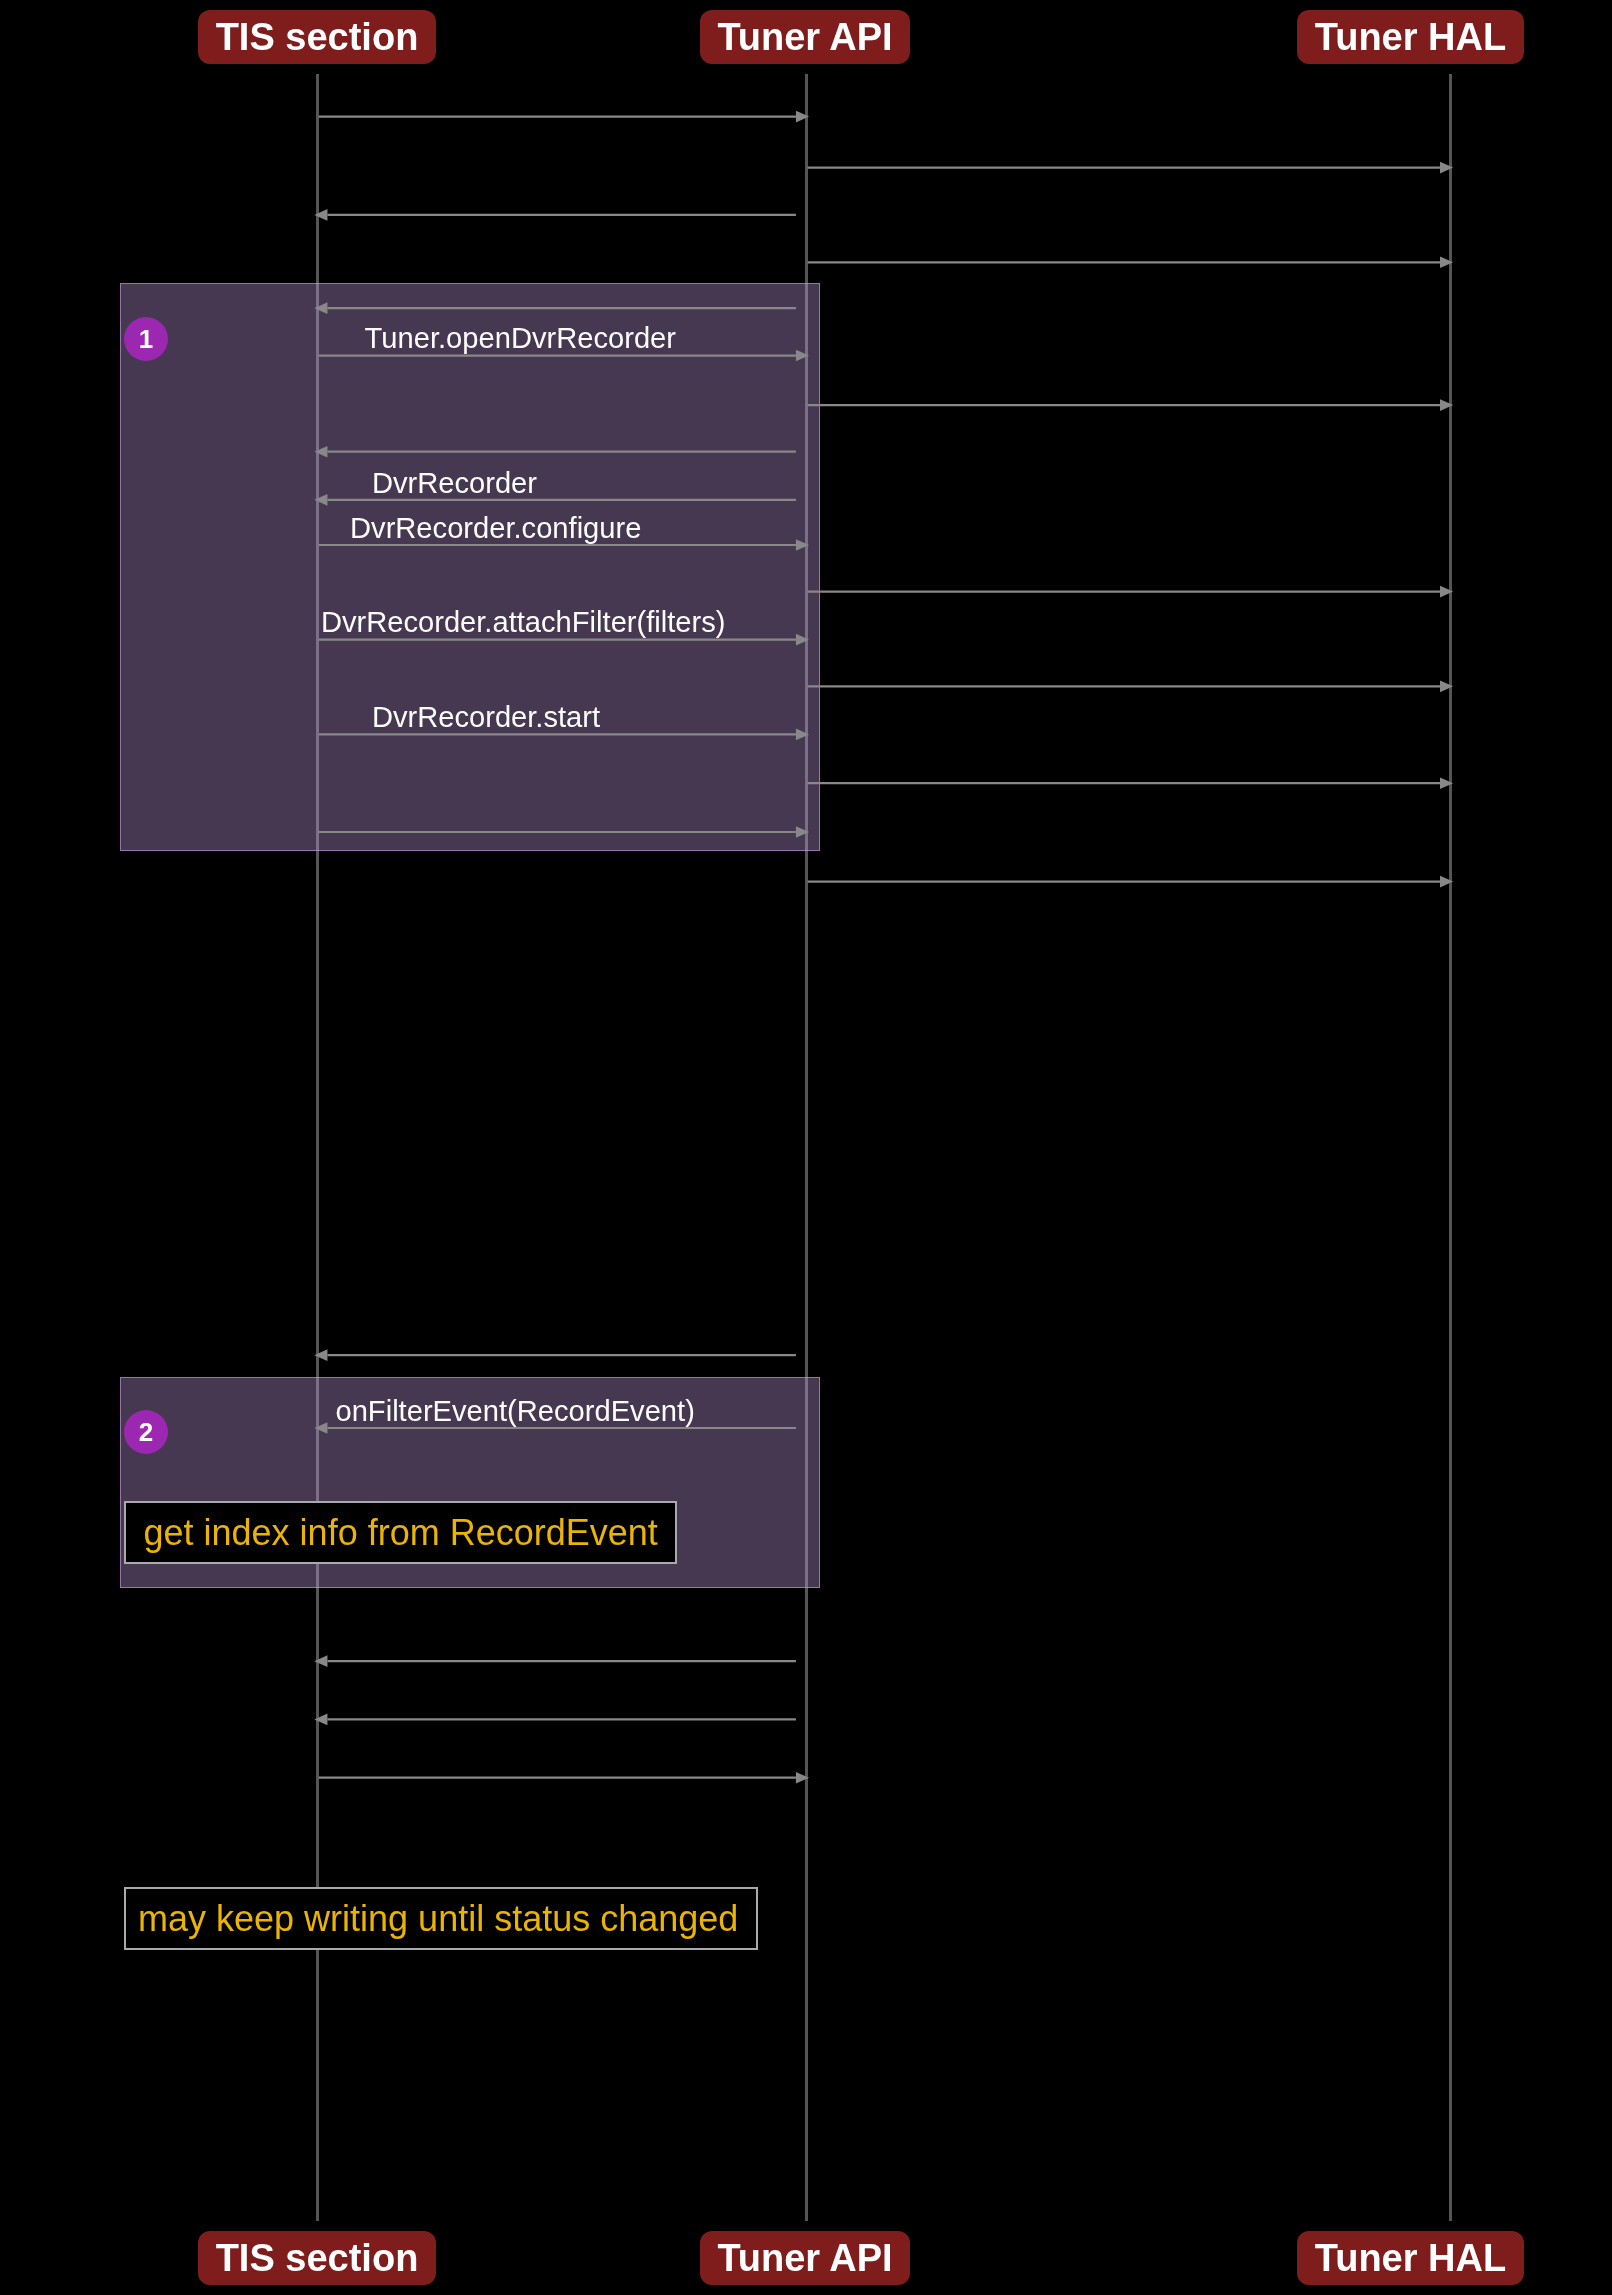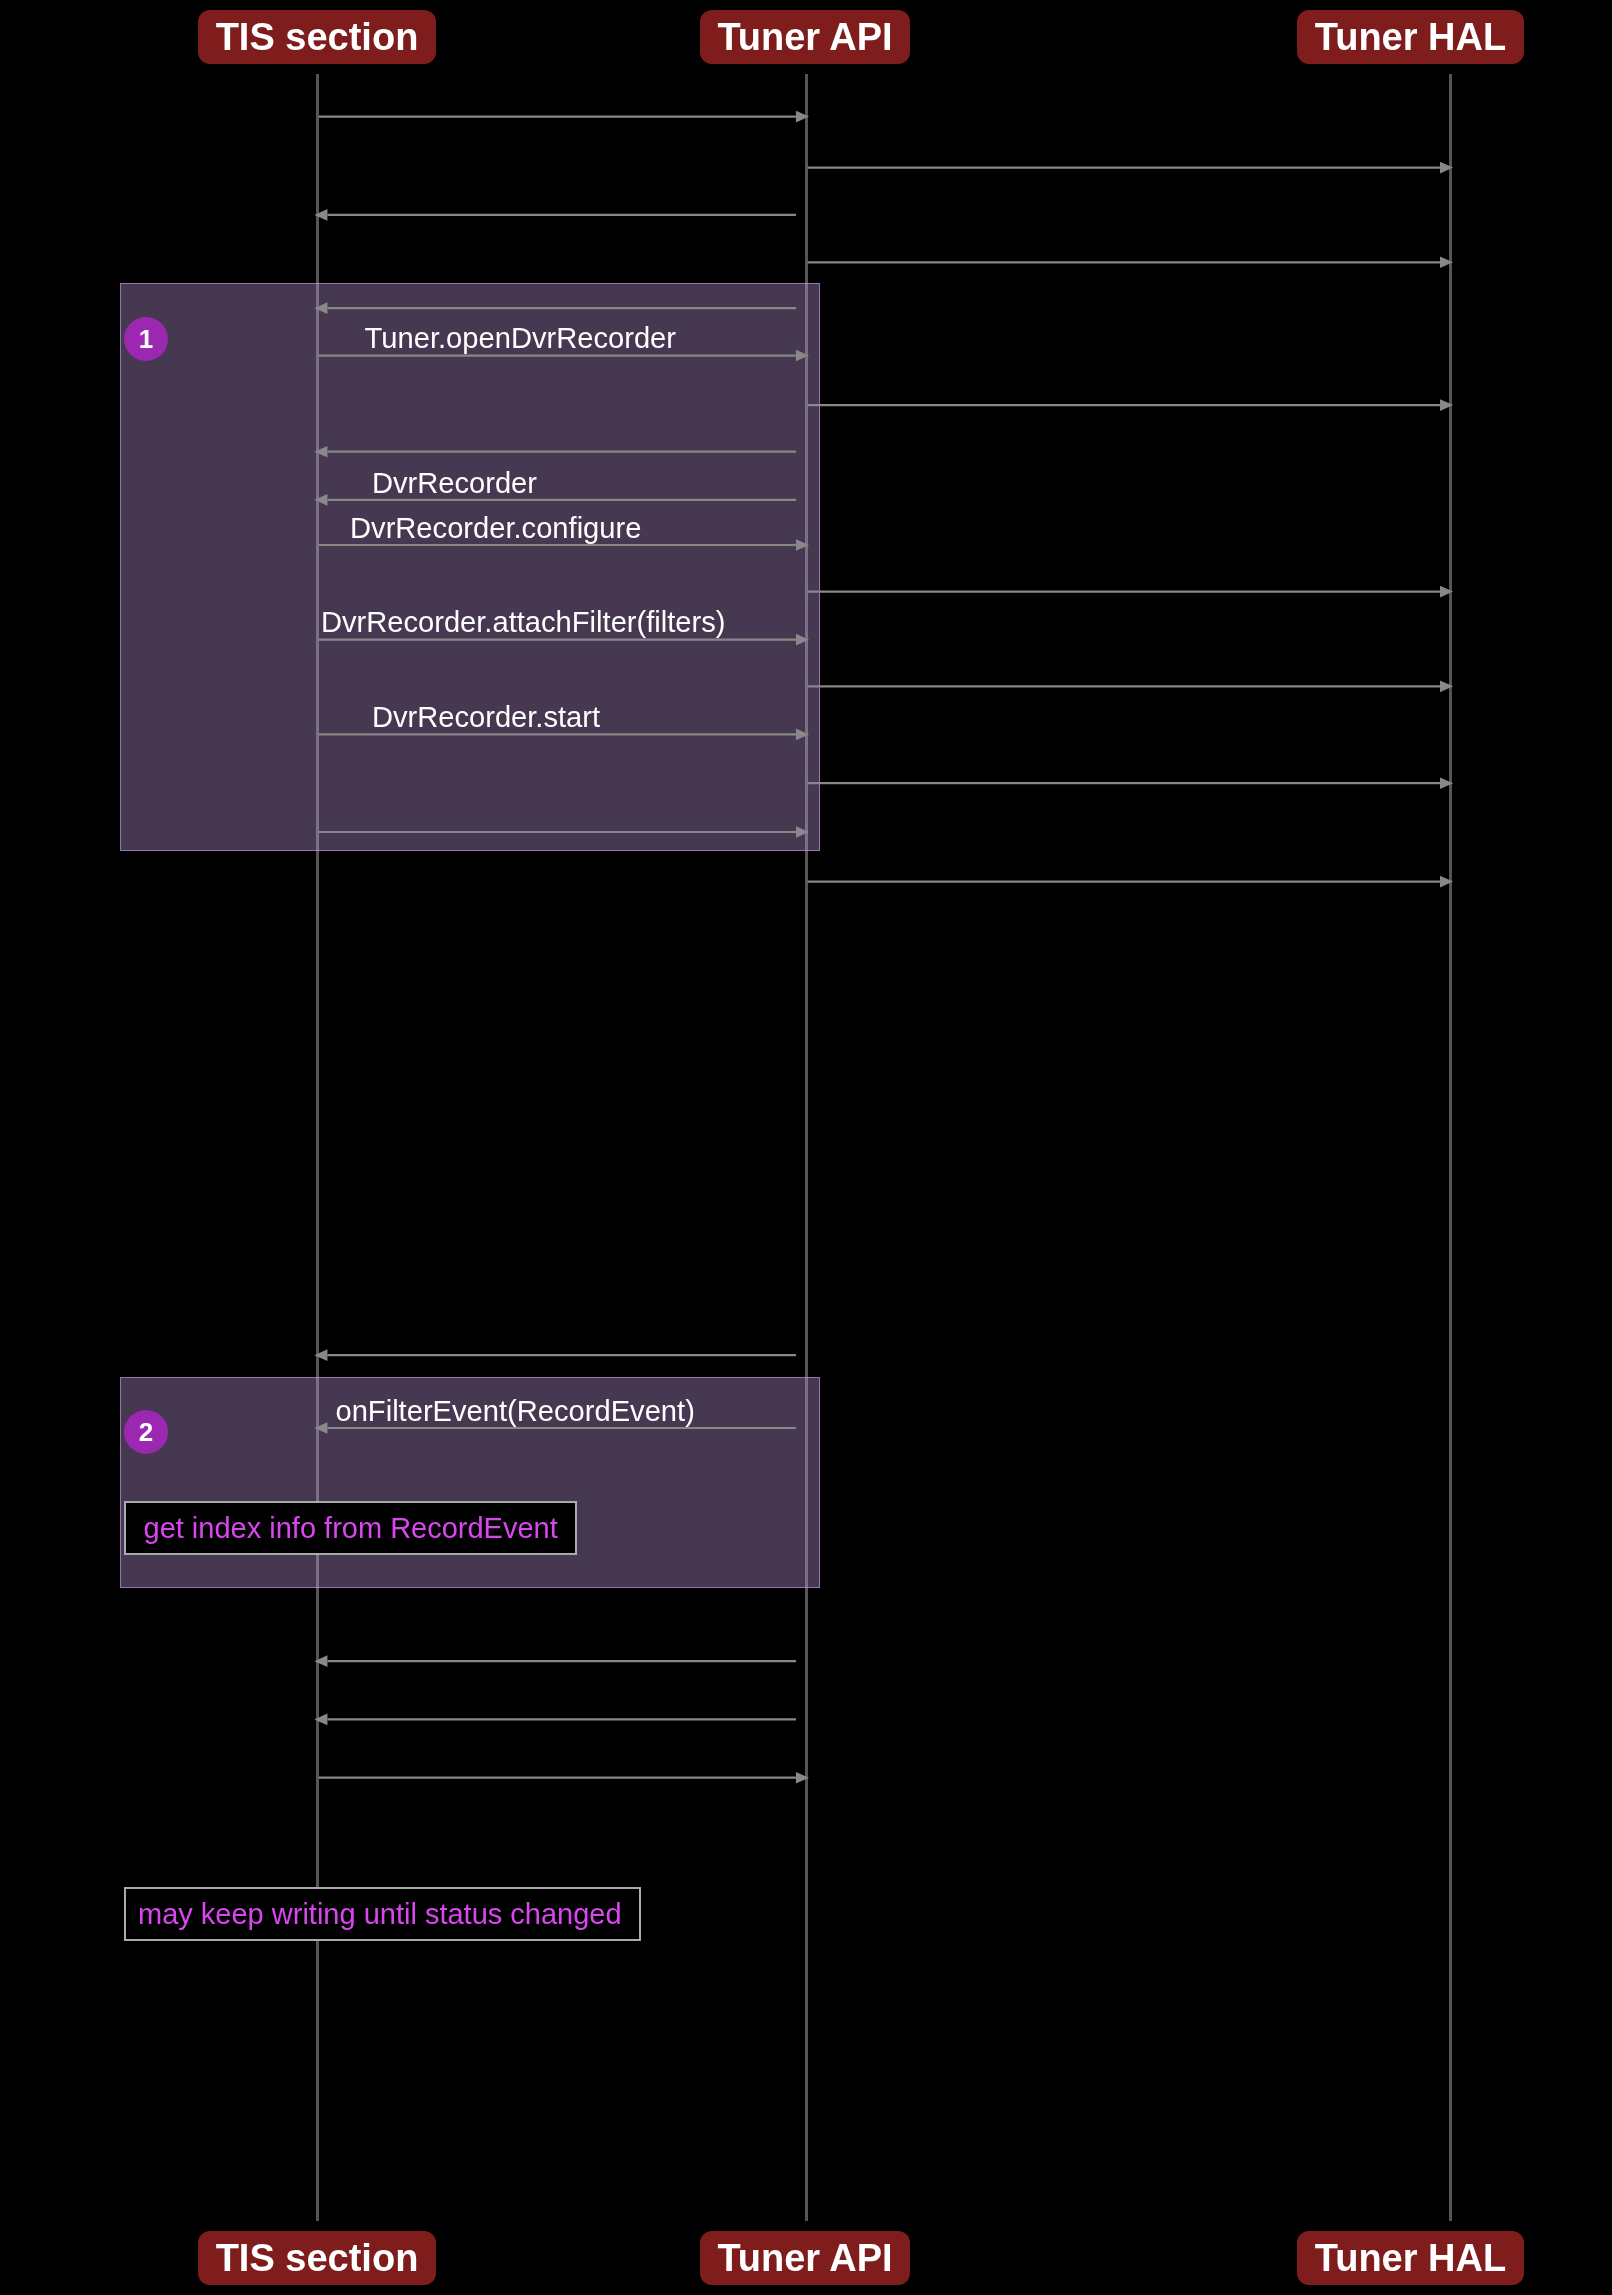--- a/index.html
+++ b/index.html
@@ -72,22 +72,22 @@
       display: flex;
       align-items: center;
       justify-content: center;
     }
 
     
     .info-box {
       position: absolute;
       border: 2.2px solid #aaa;
       background: #000;
-      color: #d946ef;
-      font-size: 29px;
+      color: #eab308;
+      font-size: 36px;
       padding: 8.7px 17.5px;
       white-space: nowrap;
     }
   </style>
 </head>
 <body>
 
 <div class="lifeline-header" style="left: 80px; width: 474px;">
   <div class="header-bg-blue">TIS section</div>
 </div>

